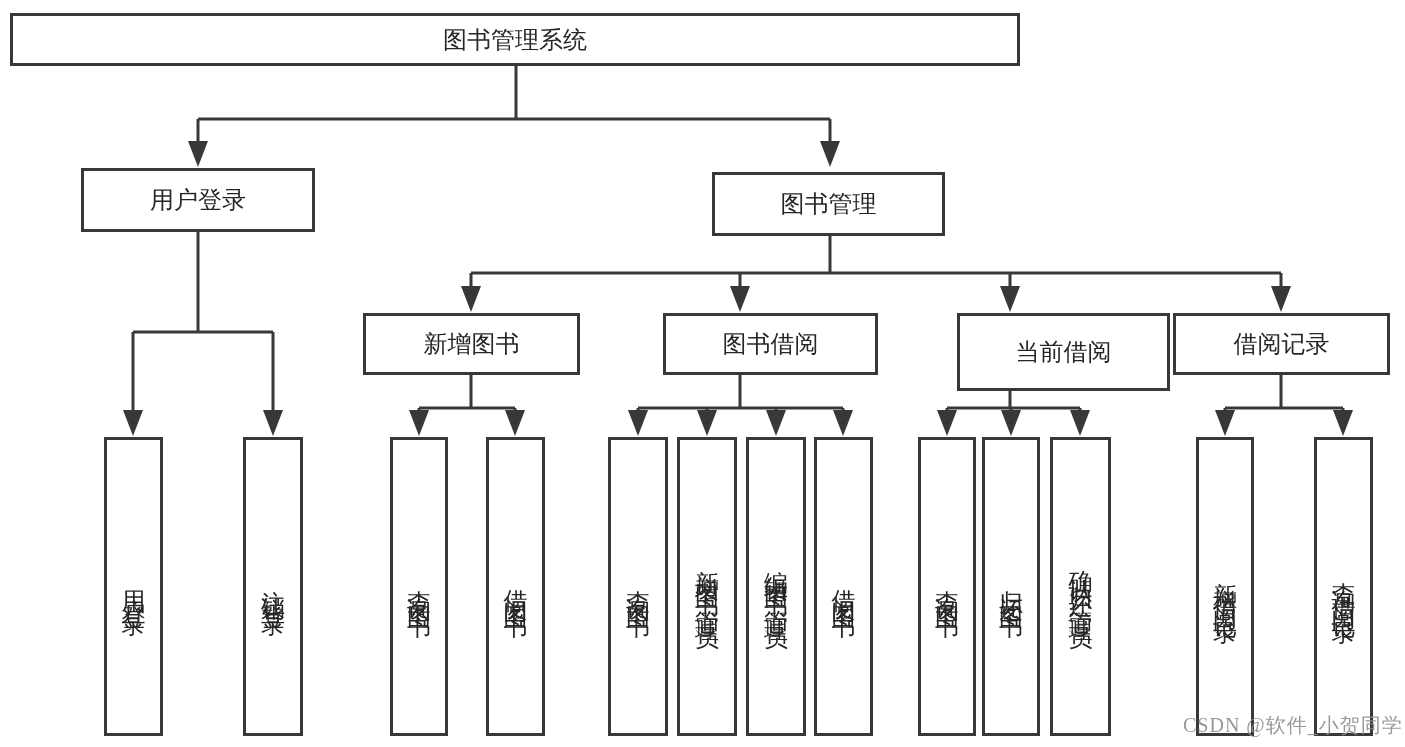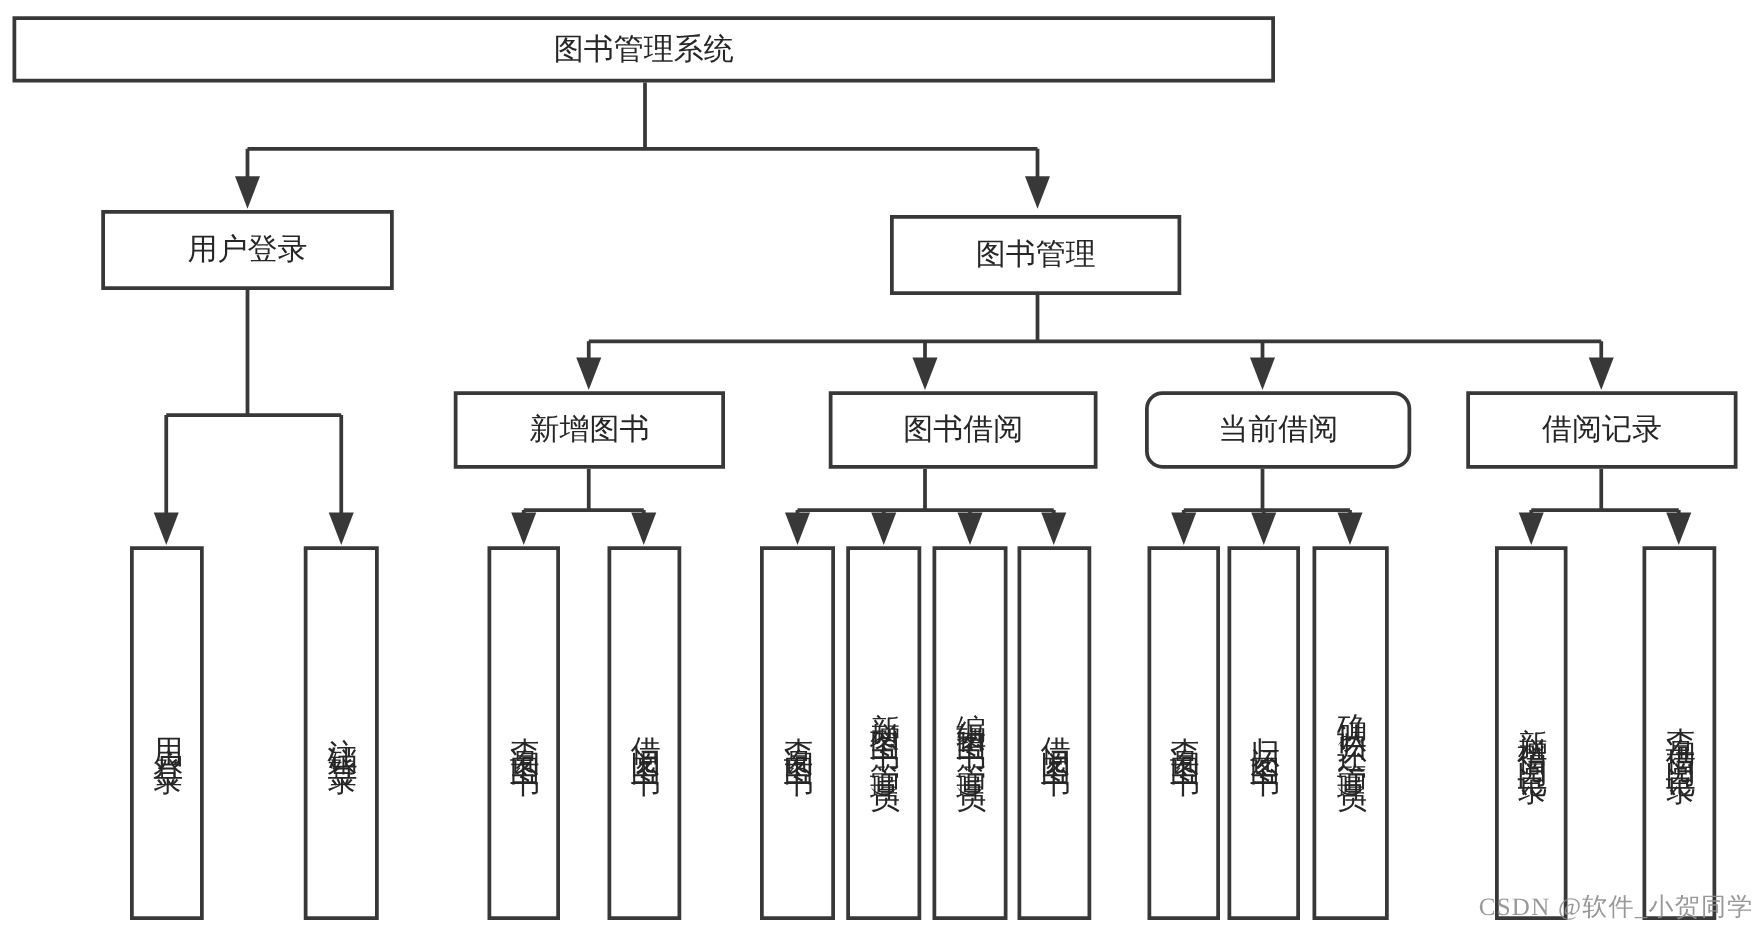--- a/index.html
+++ b/index.html
@@ -87,21 +87,21 @@
     </g>
   </svg>
 
   <div class="hbox" style="left:10px; top:13px; width:1010px; height:53px;">图书管理系统</div>
 
   <div class="hbox" style="left:81px; top:168px; width:234px; height:64px;">用户登录</div>
   <div class="hbox" style="left:712px; top:172px; width:233px; height:64px;">图书管理</div>
 
   <div class="hbox" style="left:363px; top:313px; width:217px; height:62px;">新增图书</div>
   <div class="hbox" style="left:633px; top:313px; width:215px; height:62px;margin-left:30px;">图书借阅</div>
-  <div class="hbox" style="left:916px; top:313px; width:213px; height:62px;border-radius:14px;">当前借阅</div>
+  <div class="hbox" style="left:957px; top:313px; width:213px; height:78px;">当前借阅</div>
   <div class="hbox" style="left:1173px; top:313px; width:217px; height:62px;">借阅记录</div>
 
   <div class="leaf" style="left:104px; top:437px; width:59px; height:299px;">
     <span class="vtext">用户登录</span>
   </div>
   <div class="leaf" style="left:243px; top:437px; width:60px; height:299px;">
     <span class="vtext">注销登录</span>
   </div>
 
   <div class="leaf" style="left:390px; top:437px; width:58px; height:299px;">

